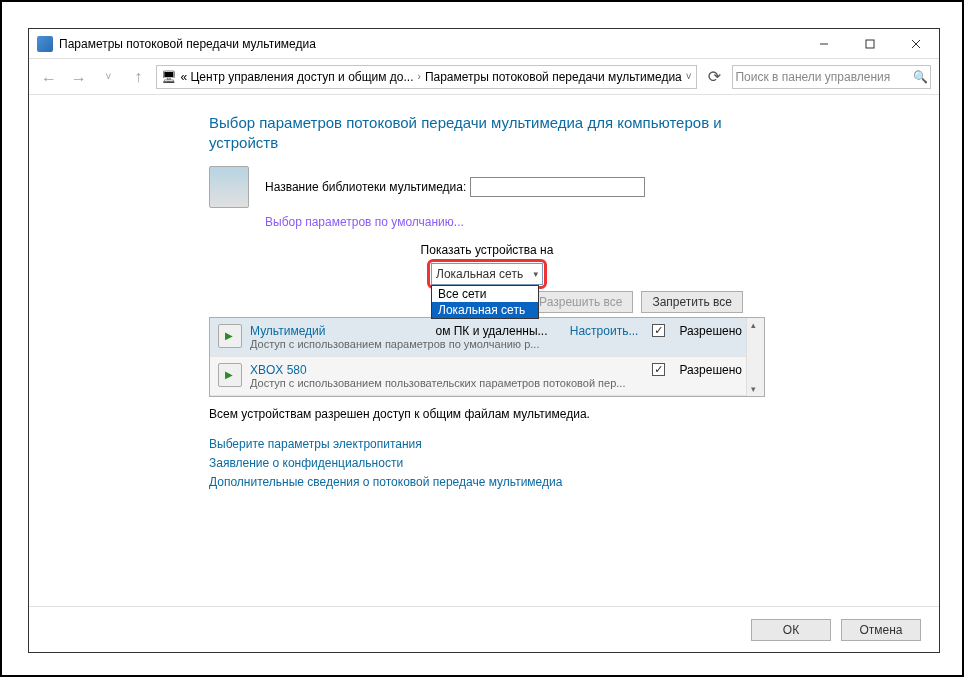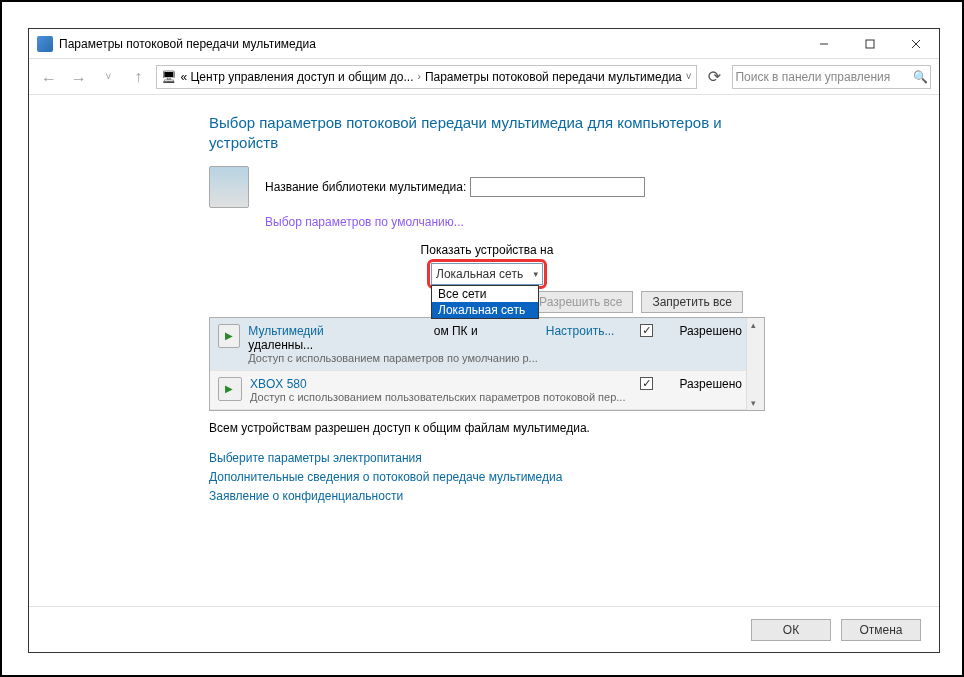--- a/index.html
+++ b/index.html
@@ -54,21 +54,21 @@
 .devlist-scroll::before { content:"▴"; position:absolute; top:2px; left:4px; font-size:9px; color:#666;}
 .devlist-scroll::after { content:"▾"; position:absolute; bottom:2px; left:4px; font-size:9px; color:#666;}
 .devitem { display:flex; align-items:flex-start; padding:6px 22px 6px 8px; gap:8px; border-bottom:1px solid #e4e4e4;}
 .devitem.sel { background:#dfe8ee; }
 .devicon { width:24px; height:24px; background:#f0f0f0; border:1px solid #aaa; border-radius:2px; position:relative;}
 .devicon::after { content:"▶"; color:#2a8a2a; font-size:10px; position:absolute; top:5px; left:6px;}
 .devmain { flex:1; }
 .devtitle { font-size:12px; }
 .devtitle .link { color:#0b6aa2; }
 .devsub { font-size:11px; color:#666; white-space:nowrap; overflow:hidden; text-overflow:ellipsis; max-width:300px;}
-.devright { display:flex; align-items:center; gap:26px; font-size:12px;}
+.devright { display:flex; align-items:center; gap:14px; font-size:12px;}
 .devright .link { color:#0b6aa2; }
 .chk { width:13px; height:13px; border:1px solid #555; display:inline-flex; align-items:center; justify-content:center; font-size:11px; color:#222; background:#fff;}
 
 .summary { font-size:12px; margin-top:10px; }
 .links { margin-top:14px; }
 .links a { display:block; color:#0b6aa2; font-size:12px; text-decoration:none; line-height:1.6;}
 
 
 .footer { position:absolute; bottom:0; left:0; right:0; height:46px; border-top:1px solid #e0e0e0; display:flex; align-items:center; justify-content:flex-end; padding:0 18px; gap:10px;}
 .footer .btn { width:80px; }
@@ -182,22 +182,22 @@
           <span class="chk">✓</span>
           <span>Разрешено</span>
         </div>
       </div>
     </div>
 
     <div class="summary">Всем устройствам разрешен доступ к общим файлам мультимедиа.</div>
 
     <div class="links">
       <a>Выберите параметры электропитания</a>
+      <a>Заявление о конфиденциальности</a>
       <a>Дополнительные сведения о потоковой передаче мультимедиа</a>
-      <a>Заявление о конфиденциальности</a>
     </div>
   </div>
 
   <div class="footer">
     <button class="btn">ОК</button>
     <button class="btn">Отмена</button>
   </div>
 
 </div>
 </div>

